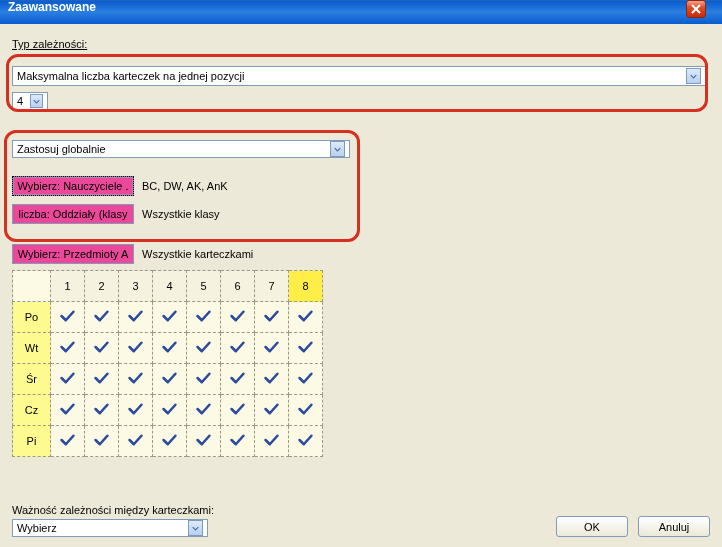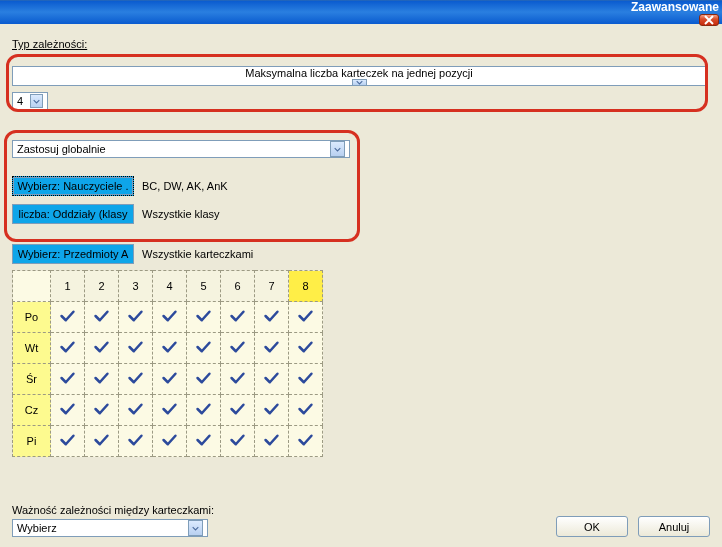--- a/index.html
+++ b/index.html
@@ -8,25 +8,24 @@
     font-family: Tahoma, Arial, sans-serif;
     font-size: 11px;
     background: #ece9d8;
     width: 722px; height: 547px;
     overflow: hidden;
   }
   .titlebar {
     height: 24px;
     background: linear-gradient(to bottom,#3a6ea5 0%,#0a5bcf 4%,#2a7fe0 50%,#0a5bcf 100%);
     color: #fff;
-    display: flex; align-items: flex-end;
-    padding: 0 3px 0 8px;
+    display: flex; align-items: flex-start;
+    padding: 0 16px 0 8px;
     font-weight: bold;
     font-size: 12px;
-    flex-direction: column;
   }
   .titlebar-title { flex: 1; }
   .close-btn {
     width: 20px; height: 18px;
     background: linear-gradient(to bottom,#f7a18a,#d94f2c 40%,#c62b0c);
     border: 1px solid #8a2a10;
     border-radius: 3px;
     display: flex; align-items: center; justify-content: center;
     color: #fff; font-weight: bold;
     cursor: pointer;
@@ -50,21 +49,21 @@
     width: 15px; height: 16px;
     background: linear-gradient(to bottom,#dbeafe,#b8d0f0);
     border: 1px solid #7f9db9;
     display:flex; align-items:center; justify-content:center;
     cursor:pointer;
   }
   .drop-arrow svg { width:7px; height:5px; }
   .group-outline { position:absolute; border:3px solid #d63020; border-radius:12px; pointer-events:none; }
   .row { display:flex; align-items:center; gap:8px; }
   .btn-small {
-    height:20px; border:1px solid #7f9db9; background:#0ea5e9;
+    height:20px; border:1px solid #7f9db9; background:#ec4899;
     font-family:inherit; font-size:11px; padding:0 3px;
     cursor:pointer; overflow:hidden; white-space:nowrap;
   }
   .btn-small.focus { border:1px dotted #000; outline:1px solid #7f9db9; outline-offset:-2px;}
   table.grid { border-collapse: collapse; margin-top:6px; }
   table.grid th, table.grid td {
     border: 1px dashed #9c9a83;
     width: 34px; height: 31px;
     text-align:center; vertical-align:middle;
     font-size:11px;
@@ -100,21 +99,21 @@
 </div>
 
 <div class="content">
 
   <div class="label">
     <span class="underline">Typ zależności:</span>
   </div>
 
   <div class="group-outline" style="left:6px; top:30px; width:702px; height:58px;"></div>
 
-  <div class="select-long" style="margin-top:14px;flex-direction:column;">
+  <div class="select-long" style="margin-top:14px;">
     <span>Maksymalna liczba karteczek na jednej pozycji</span>
     <div class="drop-arrow">
         <svg viewBox="0 0 10 6">
           <path d="M1 1 L5 5 L9 1" fill="none" stroke="#4a6a9c" stroke-width="1.5"></path>
         </svg>
       </div>
   </div>
 
   <div style="margin-top:6px;">
     <div class="select-inner" style="width:36px;">

